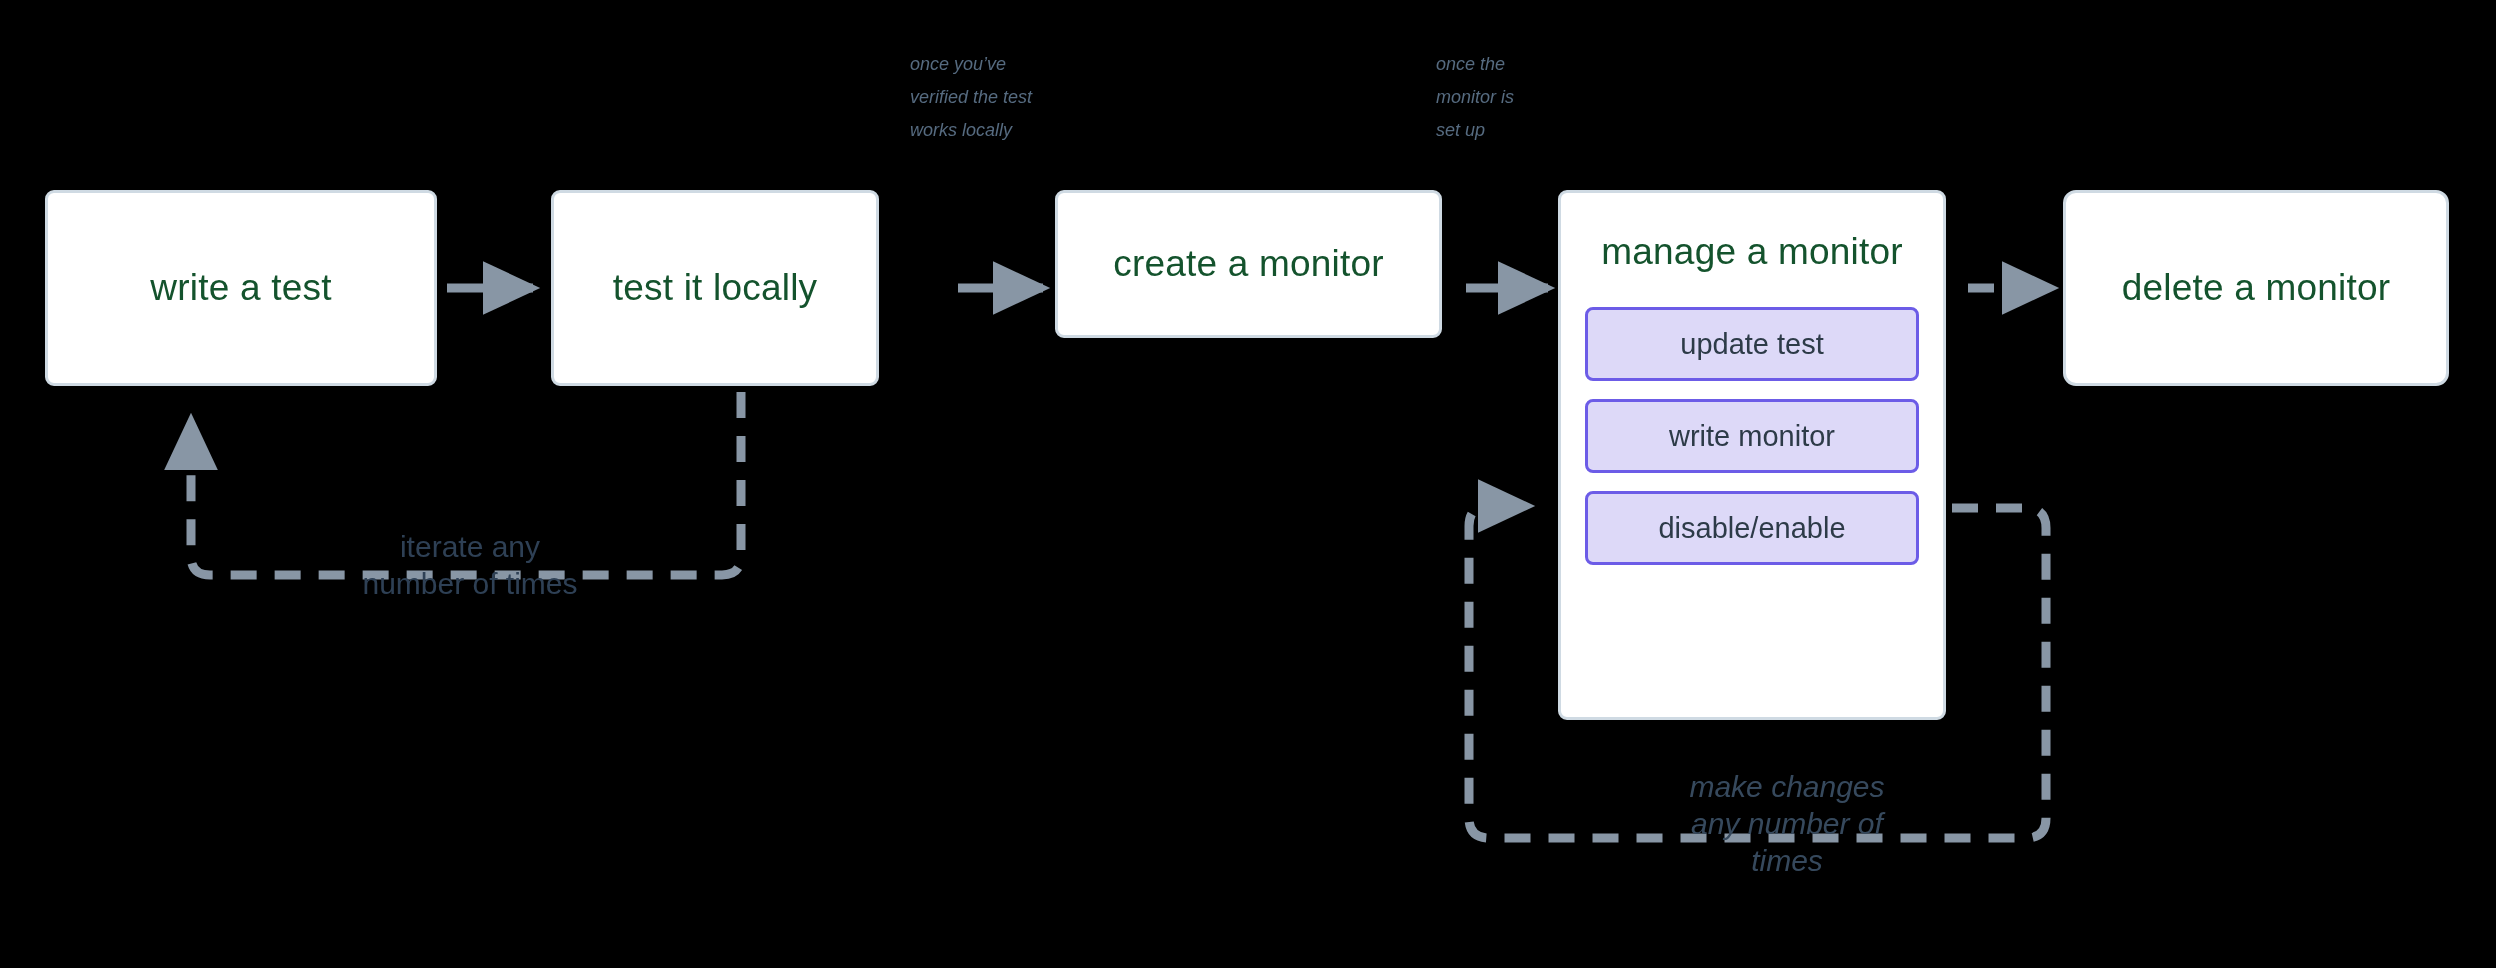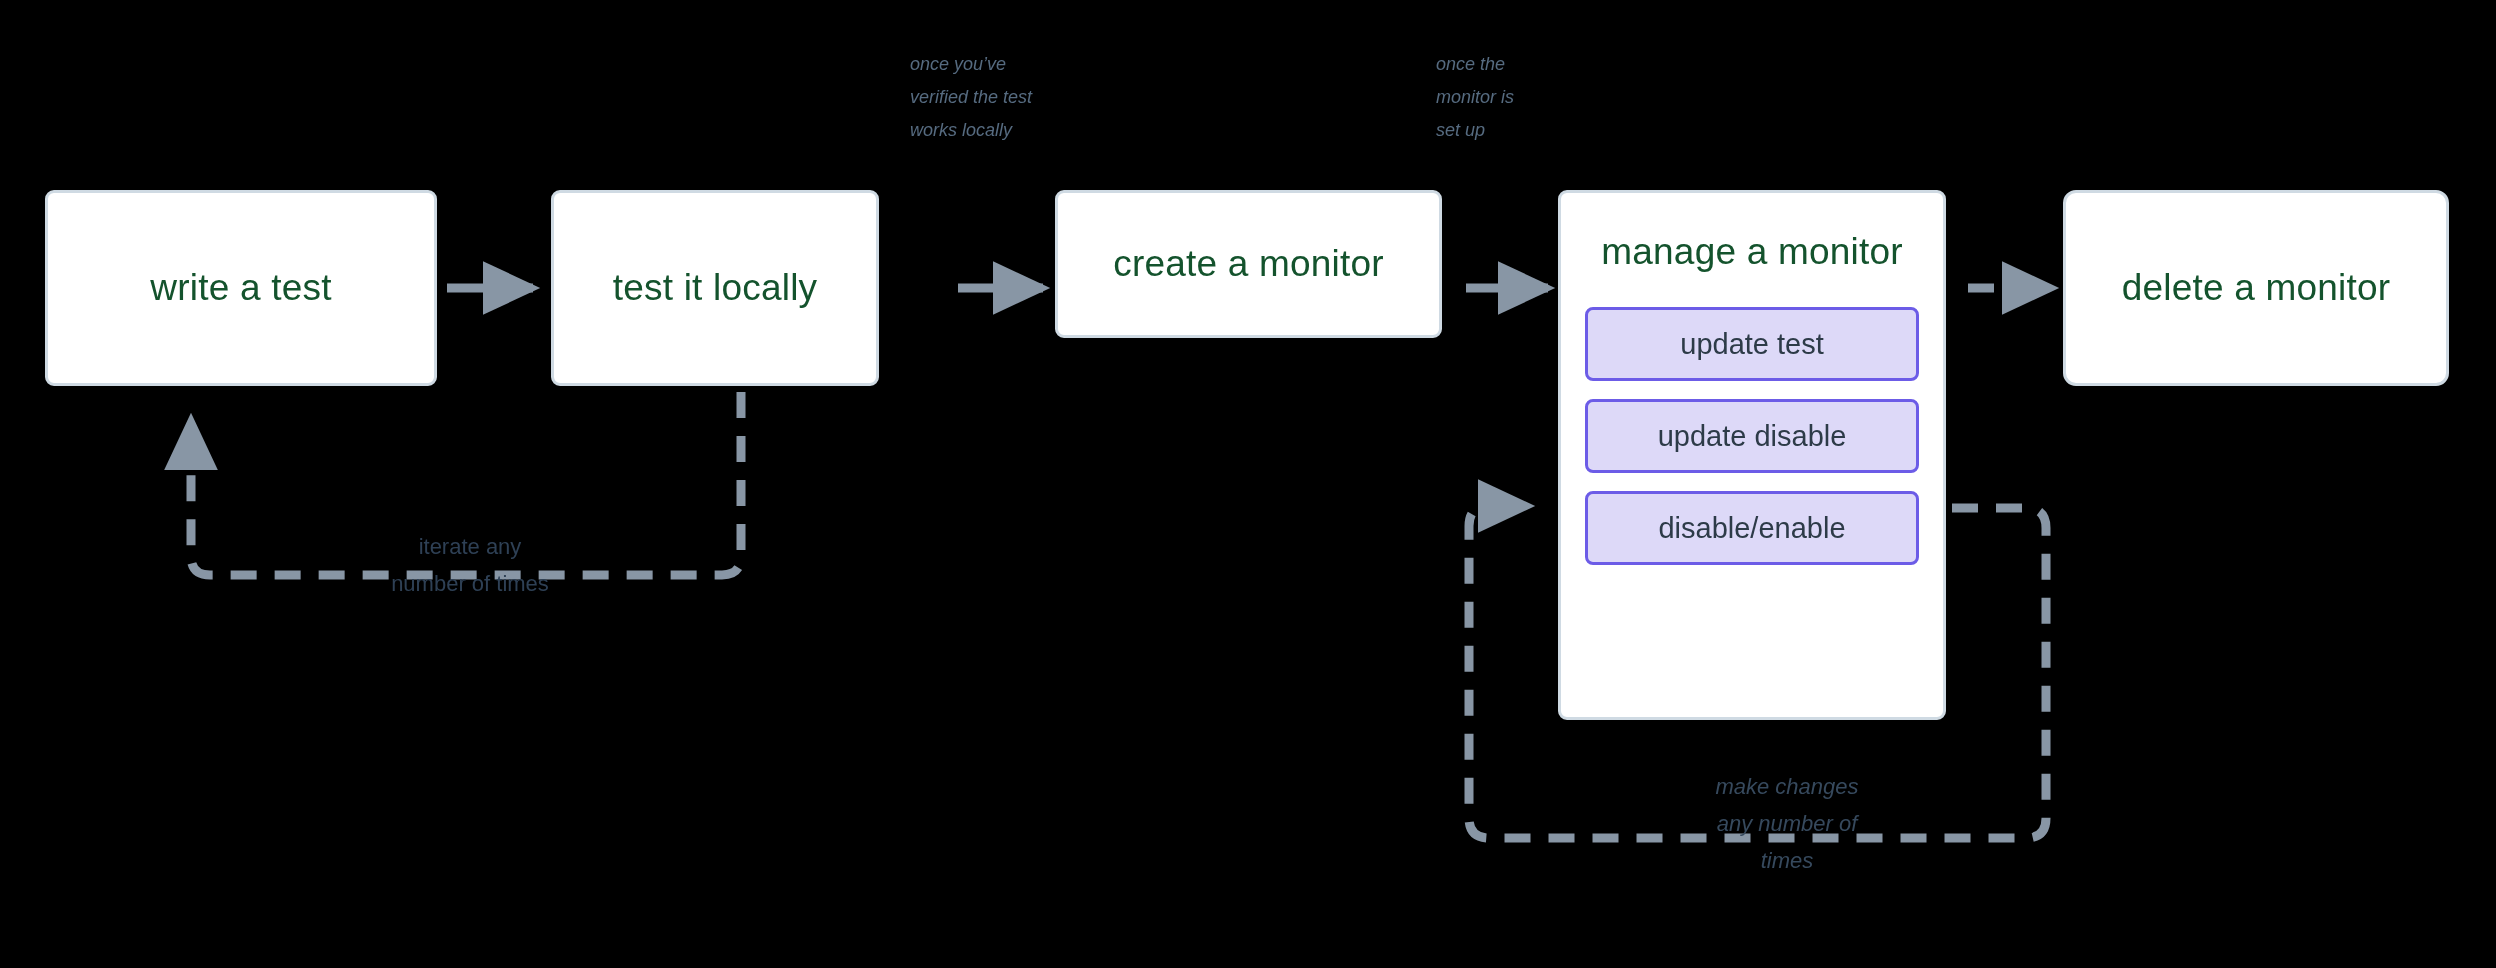--- a/index.html
+++ b/index.html
@@ -79,21 +79,21 @@
     color: #566b80;
     font-size: 18px;
     font-style: italic;
     font-weight: 500;
     line-height: 33px;
     white-space: pre-line;
   }
   .loop-label {
     position: absolute;
     color: #2e4055;
-    font-size: 22px;
+    font-size: 30px;
     line-height: 37px;
     text-align: center;
     white-space: pre-line;
   }
   .loop-label.shaded { color: #36495d; }
 </style>
 </head>
 <body>
 
 <div id="canvas">
@@ -159,21 +159,21 @@
 
   <div class="node" id="node-manage" style="left:1558px; top:190px; width:388px; height:530px;">
     <div class="panel-title">
       <span class="node-label">manage a monitor</span>
     </div>
     <div class="chip-stack">
       <div class="chip">
         <span class="chip-label">update test</span>
       </div>
       <div class="chip">
-        <span class="chip-label">update disable</span>
+        <span class="chip-label">write monitor</span>
       </div>
       <div class="chip">
         <span class="chip-label">disable/enable</span>
       </div>
     </div>
   </div>
 
   <div class="node" id="node-delete-monitor" style="left:2063px; top:190px; width:386px; height:196px;border-radius:13px;">
     <span class="node-label">delete a monitor</span>
   </div>

